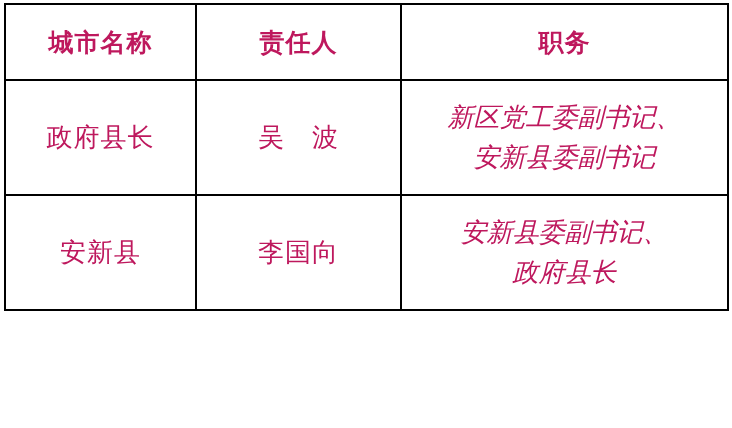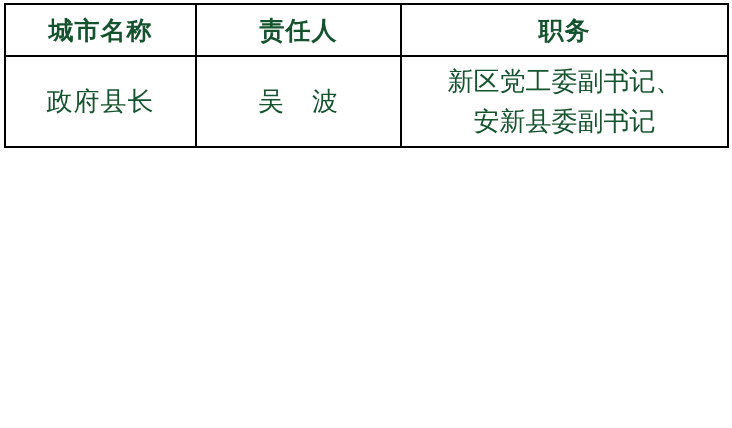--- a/index.html
+++ b/index.html
@@ -24,42 +24,43 @@
     table-layout: fixed;
     background: #ffffff;
   }
   col.c1 { width: 191px; }
   col.c2 { width: 205px; }
   col.c3 { width: 327px; }
   th, td {
     border: 2px solid #000000;
     text-align: center;
     vertical-align: middle;
-    color: #14532d;
+    color: #be185d;
     background: #ffffff;
-    padding: 0;
+    padding: 12px;
     overflow: hidden;
   }
   th {
     height: 50px;
     font-family: "Liberation Sans", "DejaVu Sans", sans-serif;
     font-weight: bold;
     font-size: 25px;
     letter-spacing: 1px;
   }
   td {
     height: 89px;
     font-size: 26px;
     font-weight: normal;
   }
   td.city, td.person {
     letter-spacing: 1px;
   }
   .pos-line {
     line-height: 40px;
+    font-style: italic;
   }
 </style>
 </head>
 <body>
 
 <div class="page">
   <table class="officials">
     <colgroup>
       <col class="c1">
       <col class="c2">
@@ -74,15 +75,23 @@
     </thead>
     <tbody>
       <tr>
         <td class="city">政府县长</td>
         <td class="person">吴　波</td>
         <td class="position">
           <div class="pos-line">新区党工委副书记、</div>
           <div class="pos-line">安新县委副书记</div>
         </td>
       </tr>
+      <tr>
+        <td class="city">安新县</td>
+        <td class="person">李国向</td>
+        <td class="position">
+          <div class="pos-line">安新县委副书记、</div>
+          <div class="pos-line">政府县长</div>
+        </td>
+      </tr>
     </tbody>
   </table>
 </div>
 
 </body></html>

